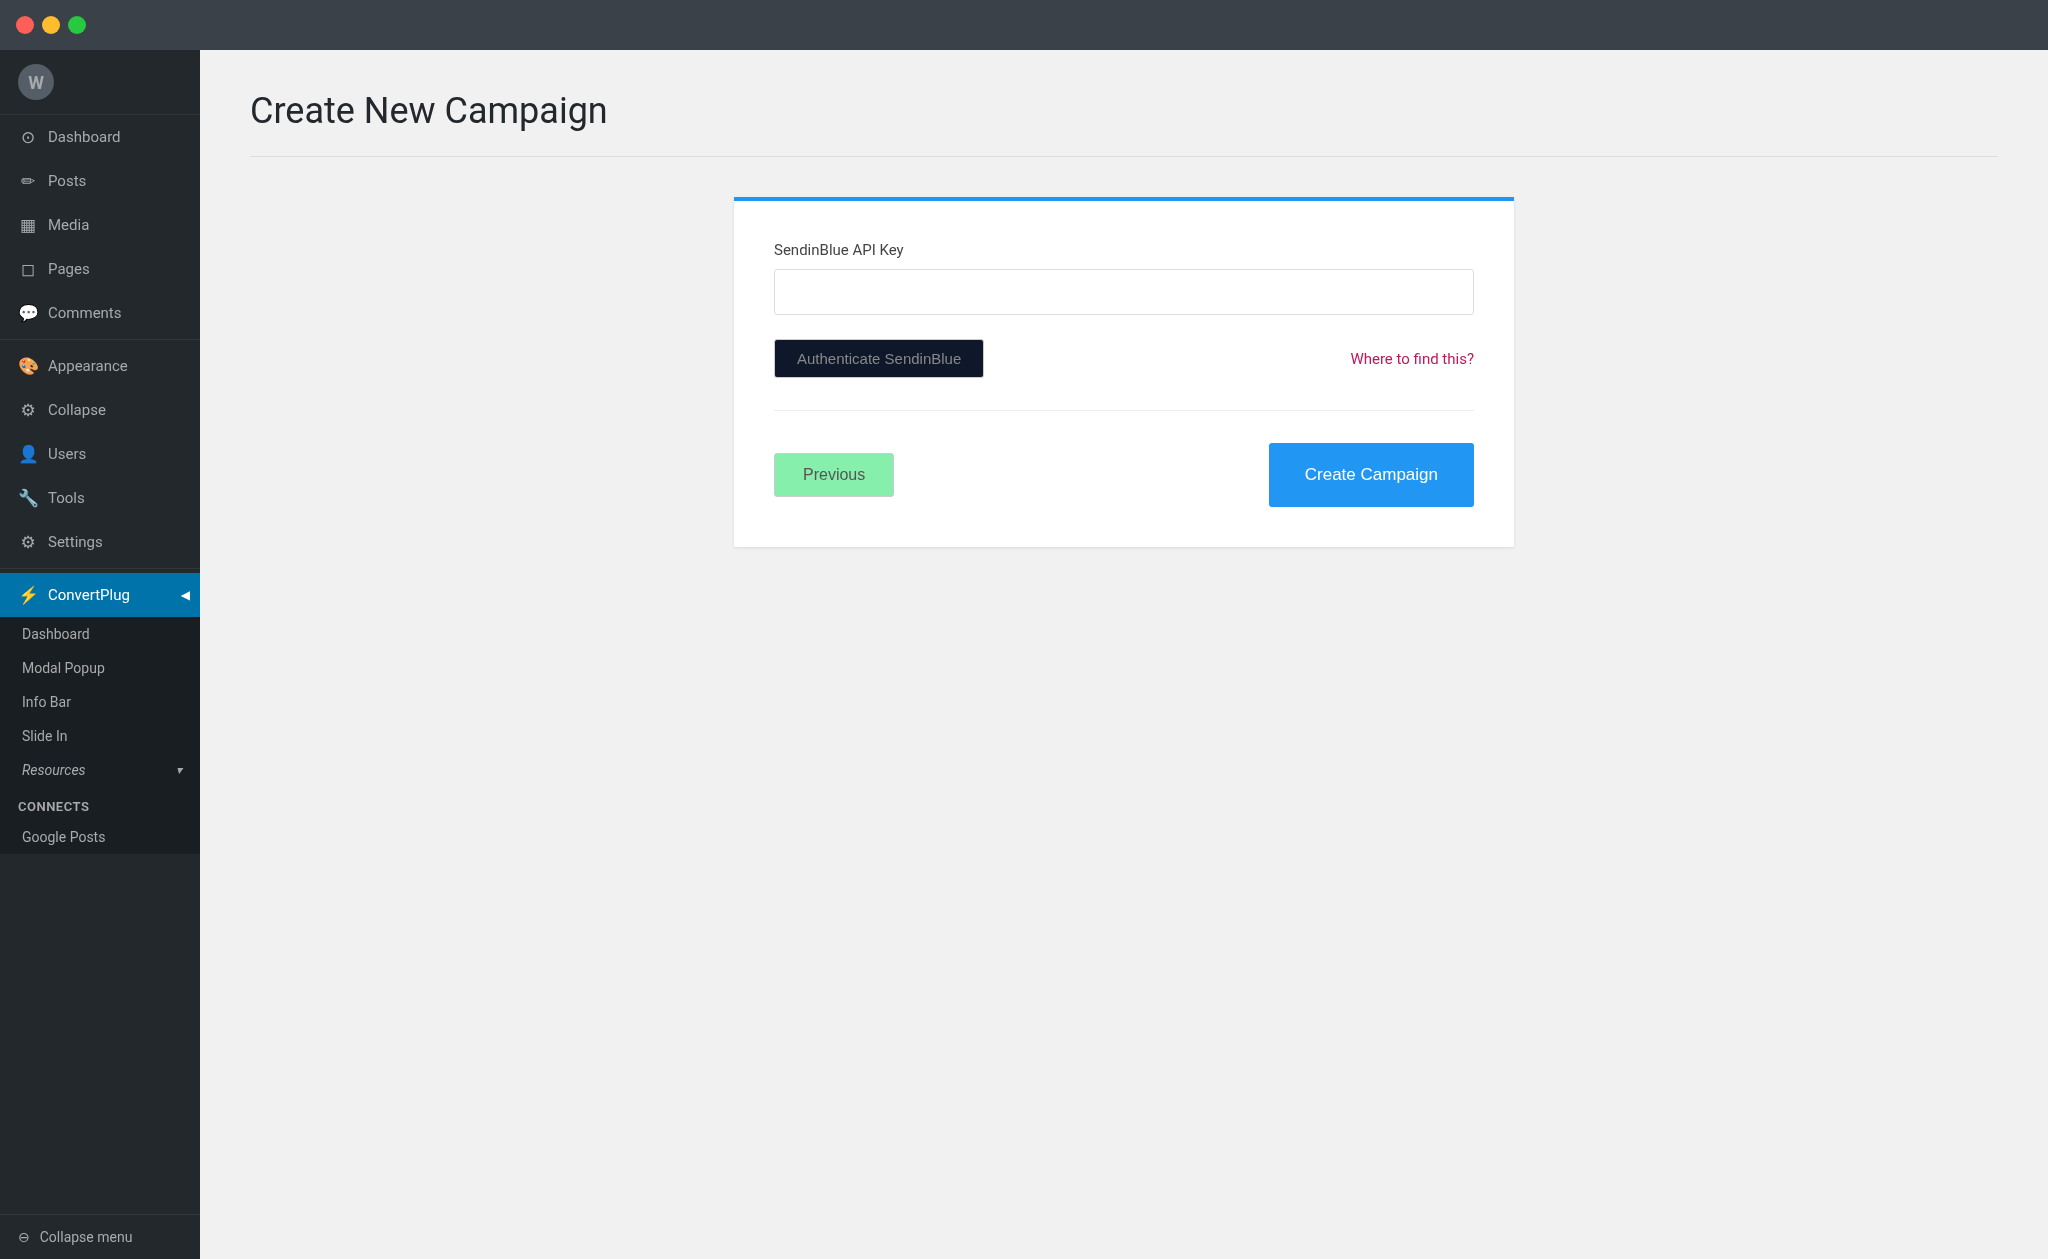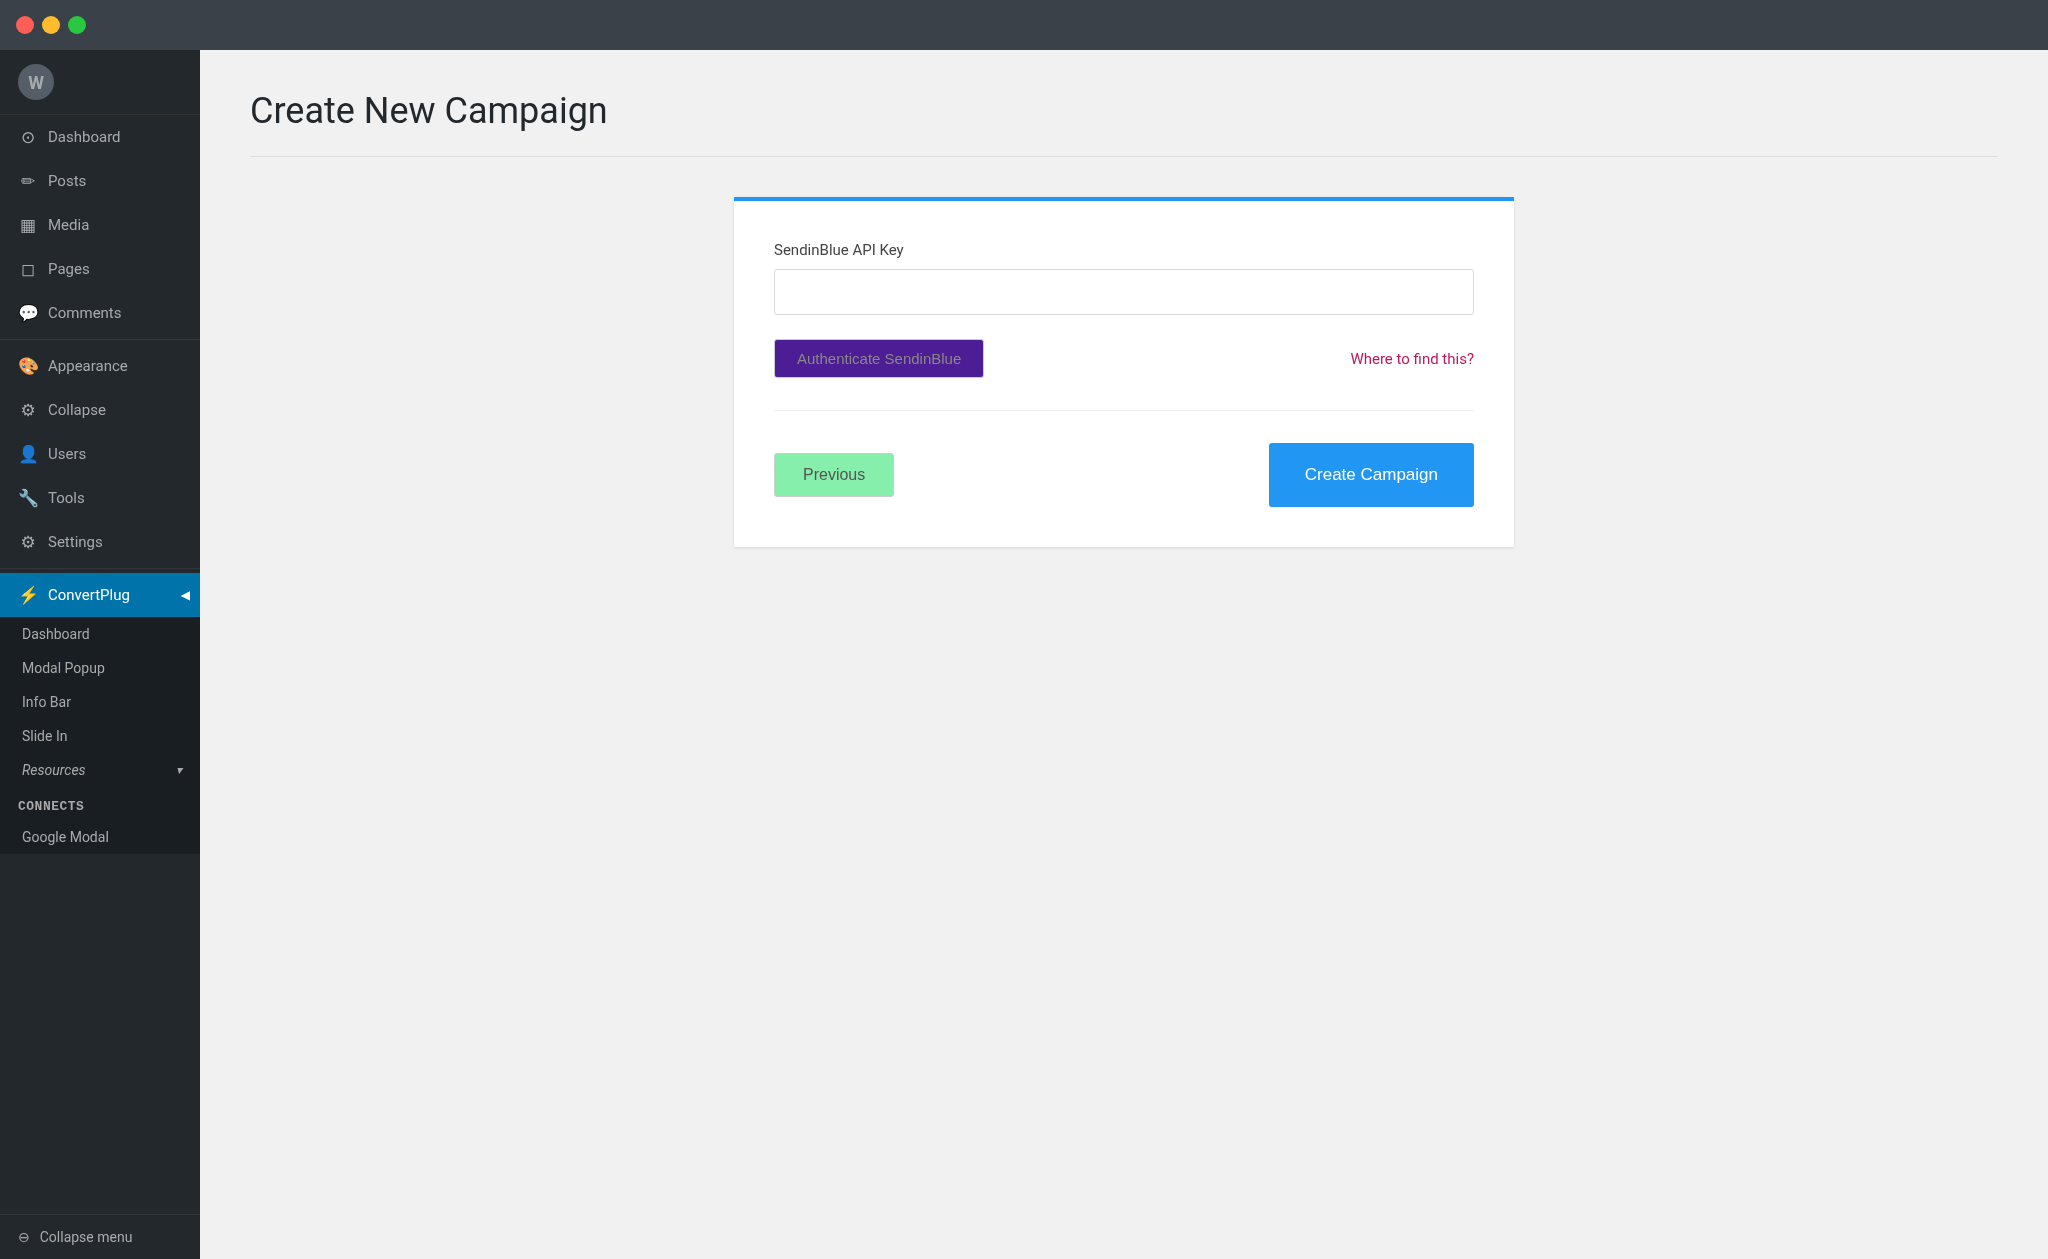--- a/index.html
+++ b/index.html
@@ -119,21 +119,20 @@
       cursor: pointer;
     }
 
     .sub-section-label {
       padding: 12px 18px 6px 18px;
       color: #aaa;
       font-size: 13px;
       font-weight: 600;
       text-transform: uppercase;
       letter-spacing: 0.5px;
-      font-family: Liberation Mono, monospace;
     }
 
     .sub-menu-item.with-arrow {
       display: flex;
       justify-content: space-between;
       align-items: center;
       font-style: italic;
     }
     .sub-menu-item.with-arrow::after {
       content: '▾';
@@ -202,21 +201,21 @@
     }
 
     .card-actions-top {
       display: flex;
       align-items: center;
       justify-content: space-between;
       margin-top: 24px;
     }
 
     .btn-authenticate {
-      background: #4c1d95;
+      background: #0f172a;
       border: 1px solid #ccc;
       color: #888;
       padding: 10px 22px;
       font-size: 15px;
       border-radius: 3px;
       cursor: pointer;
     }
 
     .find-link {
       color: #be185d;
@@ -329,21 +328,21 @@
       </div>
 
       <div class="sub-menu">
         <div class="sub-menu-item">Dashboard</div>
         <div class="sub-menu-item">Modal Popup</div>
         <div class="sub-menu-item">Info Bar</div>
         <div class="sub-menu-item">Slide In</div>
         <div class="sub-menu-item with-arrow">Resources</div>
 
         <div class="sub-section-label">Connects</div>
-        <div class="sub-menu-item">Google Modal</div>
+        <div class="sub-menu-item">Google Posts</div>
       </div>
 
     </nav>
 
     <div class="collapse-menu">
       <span>⊖</span>
       <span>Collapse menu</span>
     </div>
   </div>
 

